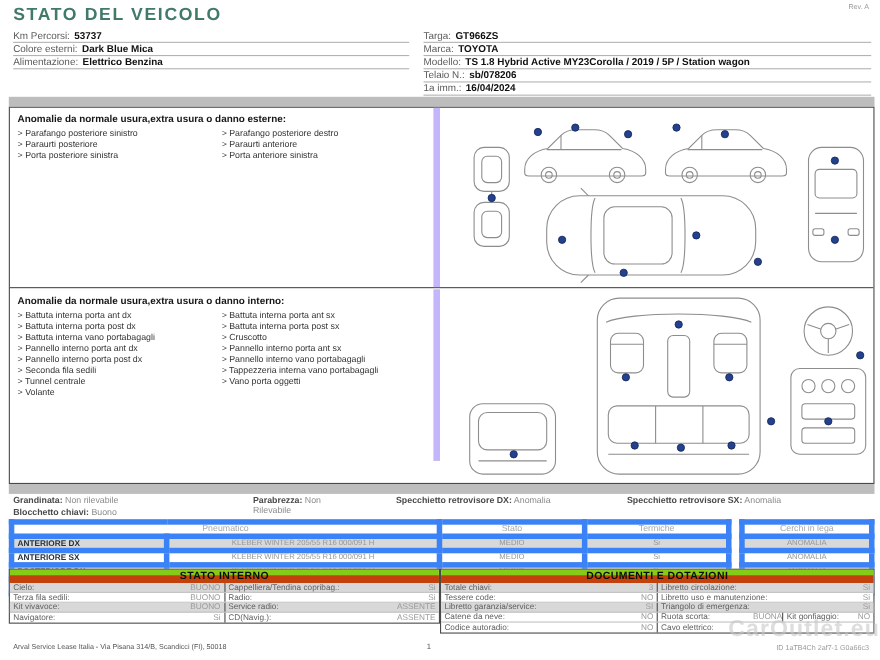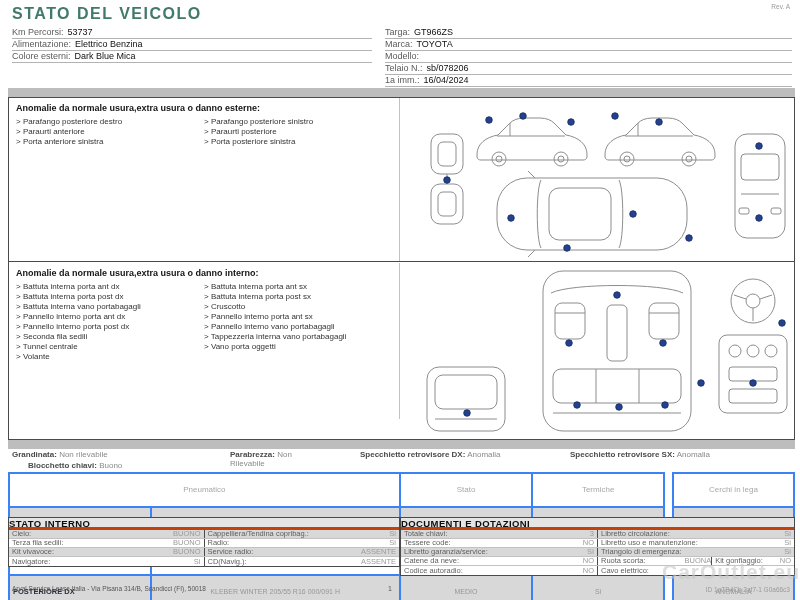--- a/index.html
+++ b/index.html
@@ -9,68 +9,68 @@
 
   
   .hdr-title{position:absolute;left:12px;top:5px;font-size:16px;font-weight:bold;
              color:#41796a;letter-spacing:1.5px}
   .rev{position:absolute;right:10px;top:3px;font-size:6.5px;color:#999}
   .fields-left{position:absolute;left:12px;top:27px;width:360px}
   .fields-right{position:absolute;left:385px;top:27px;width:407px}
   .field{display:flex;align-items:center;border-bottom:1px solid #b3b3b3;height:12px;
          font-size:9px;line-height:11px;white-space:nowrap}
   .field .lbl{color:#5b5b5b;margin-right:4px}
-  .field .val{font-weight:normal;color:#101010}
+  .field .val{font-weight:bold;color:#101010}
 
   
   .band{position:absolute;left:8px;width:787px;height:9px;background:#bdbdbd}
   #band1{top:88px}
   #band2{top:440px}
 
   
   .mainbox{position:absolute;left:8px;top:97px;width:787px;height:343px;border:1px solid #4a4a4a;background:#fff}
   .arow{position:absolute;left:0;width:100%}
   #row-ext{top:0;height:164px;border-bottom:1px solid #4a4a4a}
   #row-int{top:165px;height:156px}
-  .cell-list{position:absolute;left:0;top:0;width:391px;height:100%;border-right:1px solid #c4b5fd;padding:5px 7px}
+  .cell-list{position:absolute;left:0;top:0;width:391px;height:100%;border-right:6px solid #c4b5fd;padding:5px 7px}
   .cell-diagram{position:absolute;left:392px;top:0;right:0;height:100%}
   .anom-title{font-size:9px;font-weight:bold;color:#151515;margin-bottom:5px}
   .anom-cols{display:flex;font-size:8px;color:#333}
   .anom-col{width:50%}
   .anom-item{max-width:150px;margin-bottom:1.5px;line-height:8.5px}
   .anom-item::before{content:"> "}
   svg .ln{fill:none;stroke:#8d8d8d;stroke-width:1}
   svg .dmark{fill:#24418e;stroke:#15295f;stroke-width:.8}
 
   
   .summary{position:absolute;left:8px;top:449px;width:787px;height:23px;font-size:8px}
   .spair{position:absolute;line-height:9px}
   .spair .lbl{font-weight:bold;color:#4a4a4a}
   .spair .val{color:#8a8a8a}
   #sp-grandinata{left:4px;top:1px}
   #sp-parabrezza{left:222px;top:1px;width:88px}
   #sp-specdx{left:352px;top:1px}
   #sp-specsx{left:562px;top:1px}
-  #sp-blocchetto{left:20px;top:12px}
+  #sp-blocchetto{left:4px;top:12px}
 
   
   table{border-collapse:collapse}
   .tires{position:absolute;left:8px;top:472px;width:657px}
   .cerchi{position:absolute;left:672px;top:472px;width:123px}
-  .tires td,.cerchi td{border:2px solid #3b82f6;height:9px;padding:12px;font-size:7px;color:#979797;text-align:center;line-height:8px}
+  .tires td,.cerchi td{border:5px solid #3b82f6;height:9px;padding:0;font-size:7px;color:#979797;text-align:center;line-height:8px}
   .tires tr:nth-child(even) td,.cerchi tr:nth-child(even) td{background:#d8d8d8}
   .tires .thead td,.cerchi .thead td{background:#fff;color:#a8a8a8;font-size:8px;height:10px}
   .tires .pos{font-weight:bold;color:#26303f;text-align:left;padding-left:3px;font-size:7.5px}
 
   
   .panel{position:absolute;border:1px solid #4a4a4a;background:#fff;font-size:7.5px}
   #stato-interno{left:8px;top:517px;width:392px}
   #documenti{left:400px;top:517px;width:395px}
-  .panel-title{height:12px;line-height:12px;font-weight:bold;font-size:9.5px;
-               background:#e5e5e5;color:#0d0d0d;border-bottom:3px solid #c2410c;letter-spacing:.4px}
+  .panel-title{height:12px;line-height:12px;text-align:center;font-weight:bold;font-size:9.5px;
+               background:#84cc16;color:#0d0d0d;border-bottom:7px solid #c2410c;letter-spacing:.4px}
   .prow{display:flex;height:9px;line-height:8px;border-bottom:1px solid #c2c2c2;align-items:center}
   .prow:last-child{border-bottom:none}
   .prow.alt{background:#d8d8d8}
   .half{flex:1;display:flex;padding:0 3px;min-width:0;align-self:stretch;align-items:center}
   .half.hr{border-left:1px solid #4a4a4a}
   .plbl{color:#5f5f5f;white-space:nowrap;overflow:hidden}
   .pval{margin-left:auto;color:#9b9b9b;white-space:nowrap;padding-left:4px}
   .subcell{display:flex;min-width:0;align-items:flex-start;align-self:stretch}
   .subcell.s1{width:58%}
   .subcell.s2{width:42%;border-left:1px solid #4a4a4a;padding-left:3px}
@@ -89,40 +89,41 @@
 
   <div class="hdr-title">STATO DEL VEICOLO</div>
   <div class="rev">Rev. A</div>
 
   <div class="fields-left">
     <div class="field">
         <span class="lbl">Km Percorsi:</span>
         <span class="val">53737</span>
       </div>
     <div class="field">
+        <span class="lbl">Colore esterni:</span>
+        <span class="val">Dark Blue Mica</span>
+      </div>
+    <div class="field">
         <span class="lbl">Alimentazione:</span>
         <span class="val">Elettrico Benzina</span>
       </div>
-    <div class="field">
-        <span class="lbl">Colore esterni:</span>
-        <span class="val">Dark Blue Mica</span>
-      </div>
   </div>
 
   <div class="fields-right">
     <div class="field">
         <span class="lbl">Targa:</span>
         <span class="val">GT966ZS</span>
       </div>
     <div class="field">
         <span class="lbl">Marca:</span>
         <span class="val">TOYOTA</span>
       </div>
     <div class="field">
         <span class="lbl">Modello:</span>
+        <span class="val">TS 1.8 Hybrid Active MY23Corolla / 2019 / 5P / Station wagon</span>
       </div>
     <div class="field">
         <span class="lbl">Telaio N.:</span>
         <span class="val">sb/078206</span>
       </div>
     <div class="field">
         <span class="lbl">1a imm.:</span>
         <span class="val">16/04/2024</span>
       </div>
   </div>
@@ -130,29 +131,29 @@
   <div class="band" id="band1"></div>
 
   <div class="mainbox">
 
     <div class="arow" id="row-ext">
       <div class="cell-list">
         <div class="anom-title">Anomalie da normale usura,extra usura o danno esterne:</div>
         <div class="anom-cols">
           <div class="anom-col">
 
+          <div class="anom-item"><span>Parafango posteriore sinistro</span></div>
+              <div class="anom-item"><span>Paraurti posteriore</span></div>
+              <div class="anom-item"><span>Porta posteriore sinistra</span></div>
+            </div>
+          <div class="anom-col">
+
           <div class="anom-item"><span>Parafango posteriore destro</span></div>
               <div class="anom-item"><span>Paraurti anteriore</span></div>
               <div class="anom-item"><span>Porta anteriore sinistra</span></div>
-            </div>
-          <div class="anom-col">
-
-          <div class="anom-item"><span>Parafango posteriore sinistro</span></div>
-              <div class="anom-item"><span>Paraurti posteriore</span></div>
-              <div class="anom-item"><span>Porta posteriore sinistra</span></div>
             </div>
         </div>
       </div>
       <div class="cell-diagram">
         <svg width="394" height="163" viewBox="0 0 394 163">
           <g class="ln">
             <rect x="30" y="36" width="32" height="40" rx="9"></rect>
               <rect x="37" y="44" width="18" height="24" rx="5"></rect>
             <rect x="30" y="86" width="32" height="40" rx="9"></rect>
               <rect x="37" y="94" width="18" height="24" rx="5"></rect>

